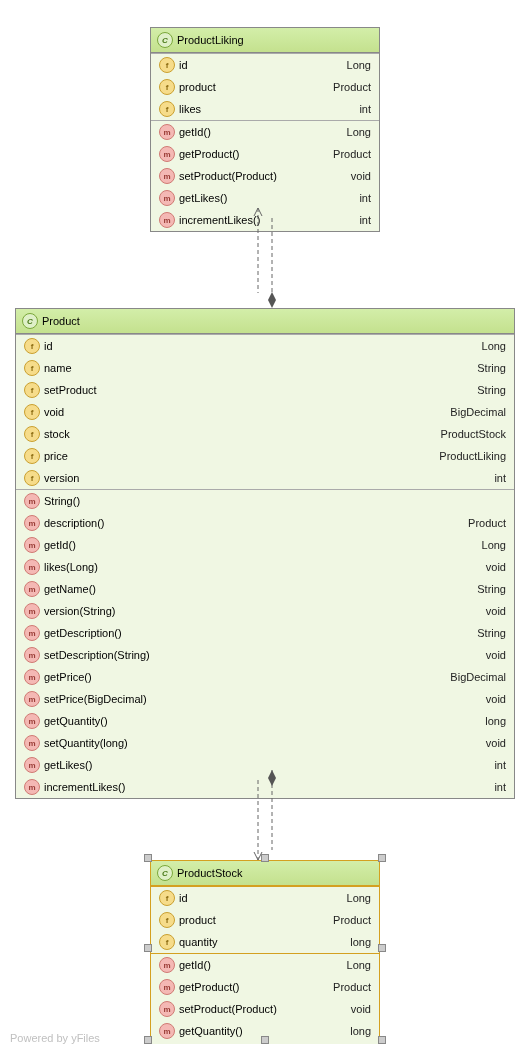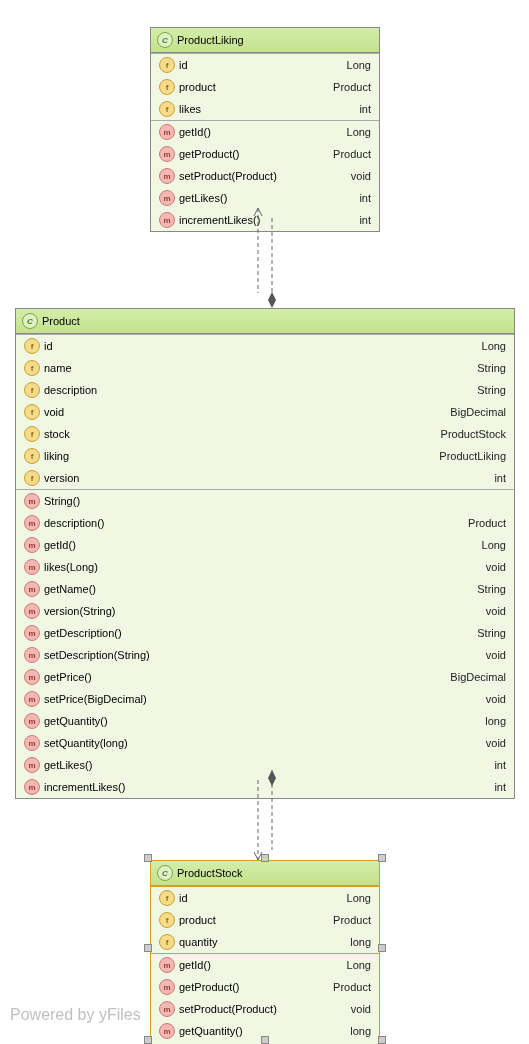--- a/index.html
+++ b/index.html
@@ -10,21 +10,21 @@
 .header .icon{margin-right:4px}
 .section{border-top:1px solid #aaa}
 .selected .section{border-top-color:#d4a020}
 .row{display:flex;justify-content:space-between;align-items:center;padding:3px 8px;background:#f0f7e3}
 .row .left{display:flex;align-items:center}
 .row .icon{margin-right:4px}
 .row .type{color:#222}
 .c-icon{display:inline-flex;width:14px;height:14px;border-radius:50%;background:#dff0c8;border:1px solid #7ba83a;align-items:center;justify-content:center;font-size:8px;color:#4a7a1a;font-style:italic;font-weight:700}
 .f-icon{display:inline-flex;width:14px;height:14px;border-radius:50%;background:#f6dc8a;border:1px solid #caa030;align-items:center;justify-content:center;font-size:8px;color:#8a6a10;font-weight:700}
 .m-icon{display:inline-flex;width:14px;height:14px;border-radius:50%;background:#f4b8b4;border:1px solid #d07a74;align-items:center;justify-content:center;font-size:8px;color:#9a3c36;font-weight:700}
-.footer{position:absolute;left:10px;bottom:20px;color:#c0c0c0;font-size:16px}
+.footer{position:absolute;left:10px;bottom:0;color:#c0c0c0;font-size:11px}
 svg.connector{position:absolute;pointer-events:none}
 .handle{position:absolute;width:6px;height:6px;background:#ccc;border:1px solid #888}
 </style>
 </head>
 <body>
 
 <div class="class-box" style="left:150px;top:27px;width:228px">
   <div class="header">
     <span class="icon c-icon">C</span>
     <span>ProductLiking</span>
@@ -114,42 +114,42 @@
       <div class="row">
         <span class="left">
           <span class="icon f-icon">f</span>
           <span>name</span>
         </span>
         <span class="type">String</span>
       </div>
       <div class="row">
         <span class="left">
           <span class="icon f-icon">f</span>
-          <span>description</span>
+          <span>setProduct</span>
         </span>
         <span class="type">String</span>
       </div>
       <div class="row">
         <span class="left">
           <span class="icon f-icon">f</span>
           <span>void</span>
         </span>
         <span class="type">BigDecimal</span>
       </div>
       <div class="row">
         <span class="left">
           <span class="icon f-icon">f</span>
           <span>stock</span>
         </span>
         <span class="type">ProductStock</span>
       </div>
       <div class="row">
         <span class="left">
           <span class="icon f-icon">f</span>
-          <span>liking</span>
+          <span>price</span>
         </span>
         <span class="type">ProductLiking</span>
       </div>
       <div class="row">
         <span class="left">
           <span class="icon f-icon">f</span>
           <span>version</span>
         </span>
         <span class="type">int</span>
       </div>

